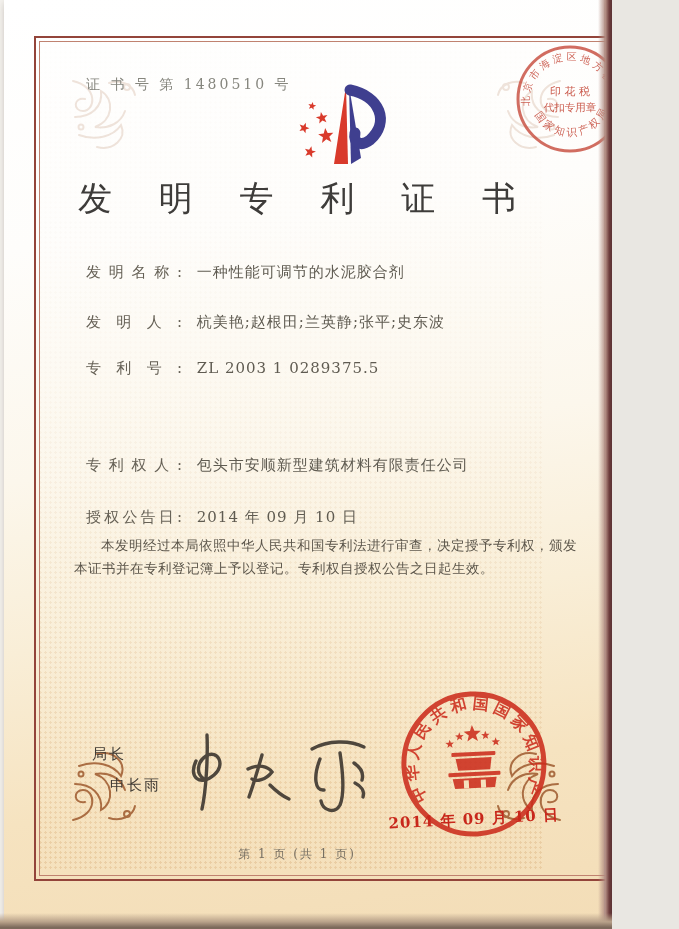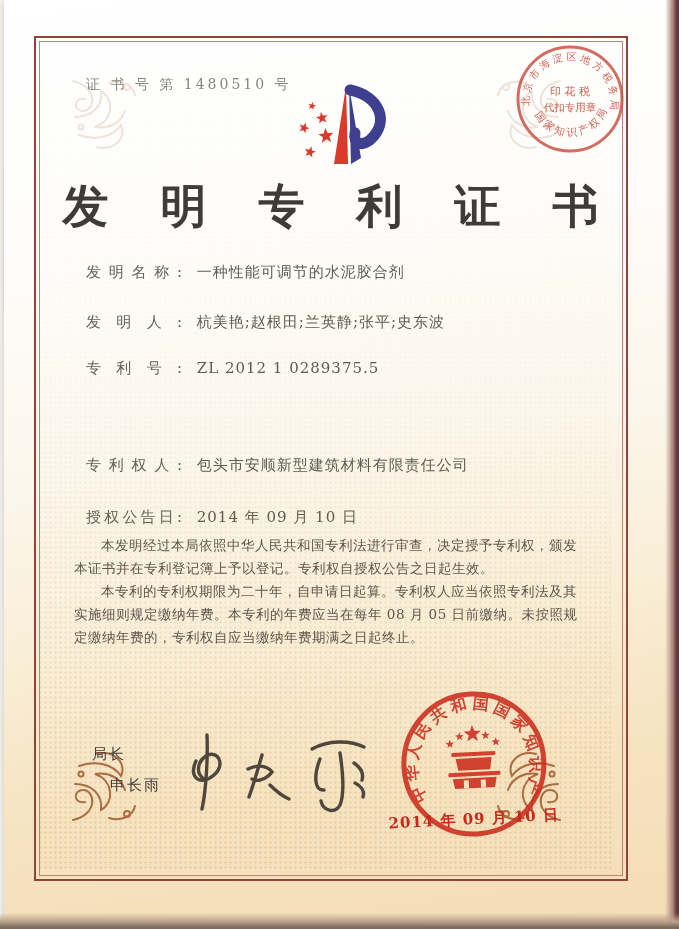--- a/index.html
+++ b/index.html
@@ -1,34 +1,34 @@
 <!DOCTYPE html>
 <html><head>
 <meta charset="utf-8">
 <style>
   html,body{margin:0;padding:0;}
   body{width:679px;height:929px;background:#e9e7e2;font-family:"DejaVu Serif","Liberation Serif",serif;}
-  .photo{position:relative;width:679px;height:929px;overflow:hidden;background:#f4f2ee;}
+  .photo{position:relative;width:612px;height:929px;overflow:hidden;background:#f4f2ee;}
   .sheet{position:absolute;left:4px;top:0;right:8px;bottom:6px;
     background:linear-gradient(172deg,#ffffff 0%,#fefdfb 25%,#fcf7ec 48%,#f9eed7 65%,#f6e3c0 82%,#f3ddb7 100%);
     box-shadow:2px 3px 8px rgba(60,40,30,.35);}
   .texture{position:absolute;left:34px;top:40px;right:60px;bottom:52px;
     background-image:radial-gradient(rgba(203,148,88,.25) 1px,transparent 1.2px);
     background-size:5px 5px;
     -webkit-mask-image:linear-gradient(180deg,rgba(0,0,0,.04) 0%,rgba(0,0,0,.12) 40%,rgba(0,0,0,.55) 70%,#000 100%);
     mask-image:linear-gradient(180deg,rgba(0,0,0,.04) 0%,rgba(0,0,0,.12) 40%,rgba(0,0,0,.55) 70%,#000 100%);}
   .edge-right{position:absolute;top:0;bottom:0;right:0;width:14px;
     background:linear-gradient(90deg,rgba(255,255,255,0),#b08a80 55%,#6d3c3c 80%,#5a3234);}
   .edge-bottom{position:absolute;left:0;right:0;bottom:0;height:16px;
     background:linear-gradient(180deg,rgba(255,255,255,0),#b9a28a 55%,#7d6a5c 90%);}
   .border-outer{position:absolute;left:30px;top:36px;width:590px;height:841px;
     border:2px solid #93443a;}
   .border-inner{position:absolute;left:3px;top:3px;right:3px;bottom:3px;border:1px solid #c08270;}
   .cert-number{position:absolute;left:82px;top:76px;font-size:14px;color:#86867e;letter-spacing:3px;}
-  .title{position:absolute;left:0;right:14px;top:176px;text-align:center;font-size:46px;font-weight:700;
+  .title{position:absolute;left:0;right:14px;top:176px;text-align:center;font-size:34px;font-weight:400;
     color:#3e3c3a;letter-spacing:18px;text-indent:18px;}
   .field{position:absolute;left:82px;right:60px;font-size:15px;color:#666156;}
   .field .lab{display:inline-block;width:96px;text-align:justify;text-align-last:justify;vertical-align:top;}
   .field .val{margin-left:10px;letter-spacing:1px;color:#5f5b51;}
   .paras{position:absolute;left:70px;top:534px;width:516px;font-size:13.5px;line-height:23px;color:#5c564b;}
   .paras p{margin:0;text-indent:2em;letter-spacing:.5px;}
   .sig-title{position:absolute;left:88px;top:745px;font-size:15px;color:#3f3a34;letter-spacing:2px;}
   .sig-name{position:absolute;left:86px;top:776px;font-size:15px;color:#3f3a34;letter-spacing:2px;padding-left:20px;}
   .footer{position:absolute;left:0;right:14px;top:846px;text-align:center;font-size:12px;color:#776f62;letter-spacing:2px;}
   .ornament{position:absolute;width:84px;height:84px;}
@@ -131,34 +131,33 @@
     <div class="field" style="top:263px">
       <span class="lab">发明名称:</span>
       <span class="val">一种性能可调节的水泥胶合剂</span>
     </div>
     <div class="field" style="top:313px">
       <span class="lab">发明人:</span>
       <span class="val">杭美艳;赵根田;兰英静;张平;史东波</span>
     </div>
     <div class="field" style="top:359px">
       <span class="lab">专利号:</span>
-      <span class="val">ZL 2012 1 0289375.5</span>
+      <span class="val">ZL 2003 1 0289375.5</span>
     </div>
     <div class="field" style="top:456px">
       <span class="lab">专利权人:</span>
       <span class="val">包头市安顺新型建筑材料有限责任公司</span>
     </div>
     <div class="field" style="top:508px">
       <span class="lab">授权公告日:</span>
       <span class="val">2014 年 09 月 10 日</span>
     </div>
 
     <div class="paras">
       <p>本发明经过本局依照中华人民共和国专利法进行审查，决定授予专利权，颁发本证书并在专利登记簿上予以登记。专利权自授权公告之日起生效。</p>
-      <p>本专利的专利权期限为二十年，自申请日起算。专利权人应当依照专利法及其实施细则规定缴纳年费。本专利的年费应当在每年 08 月 05 日前缴纳。未按照规定缴纳年费的，专利权自应当缴纳年费期满之日起终止。</p>
     </div>
 
     <div class="sig-title">局长</div>
     <div class="sig-name">申长雨</div>
 
     <svg style="position:absolute;left:158px;top:715px;" width="230" height="105" viewBox="0 0 230 105">
       <g fill="none" stroke="#413a32" stroke-width="3.4" stroke-linecap="round" opacity=".92">
         <path d="M45,20 C46,42 44,76 40,94"></path>
         <path d="M34,46 C26,62 38,72 52,60 C64,50 56,34 44,41 C36,46 33,58 42,64"></path>
         <path d="M100,40 C96,54 92,68 87,82"></path>
@@ -192,17 +191,18 @@
           <path d="M67,70 L103,70 L101,82 L69,82 Z"></path>
           <rect x="59" y="84" width="52" height="4" rx="1"></rect>
           <path d="M63,90 L107,90 L105,100 L65,100 Z"></path>
           <rect x="74" y="92" width="5" height="8" fill="#f6e3c0"></rect>
           <rect x="91" y="92" width="5" height="8" fill="#f6e3c0"></rect>
         </g>
       </g>
       <text x="85" y="136" text-anchor="middle" font-size="15" font-weight="bold" fill="#c8271b" letter-spacing="1" transform="rotate(-3 85 136)">2014 年 09 月 10 日</text>
     </svg>
 
+    <div class="footer">第 1 页 (共 1 页)</div>
 
   </div>
   <div class="edge-right"></div>
   <div class="edge-bottom"></div>
 </div>
 
 </body></html>

